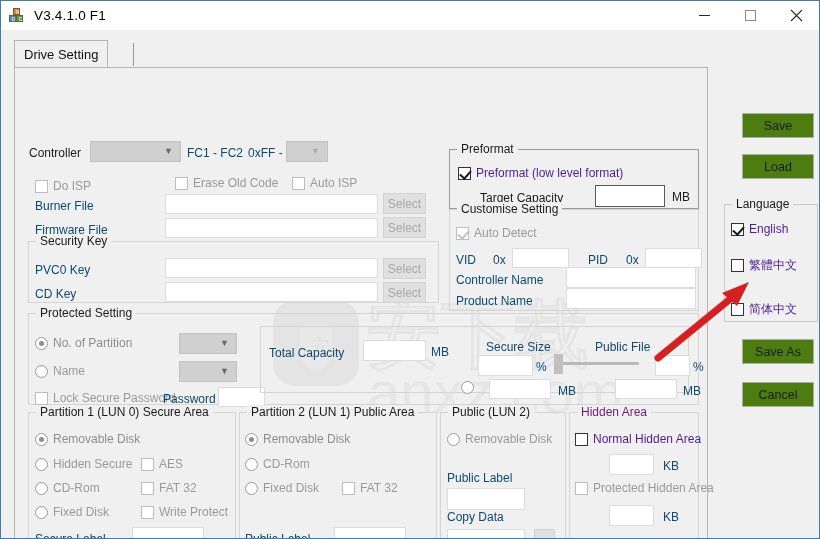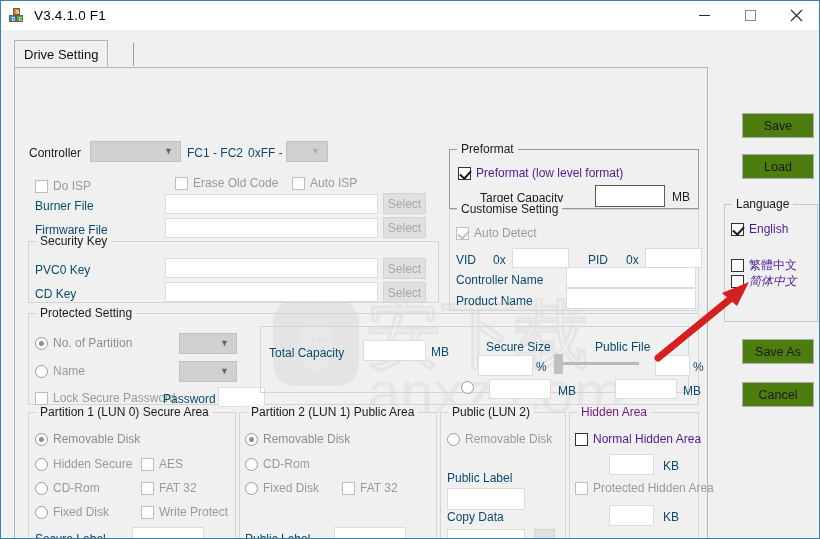--- a/index.html
+++ b/index.html
@@ -440,21 +440,21 @@
         <span class="legend" style="background:#f0f0f0;">Language</span>
       </div>
       <div class="cb" style="left:11px; top:155px;">
         <span class="box checked"></span>
         <span class="t">English</span>
       </div>
       <div class="cb" style="left:11px; top:190px;">
         <span class="box"></span>
         <span class="t" style="font-family:'DejaVu Sans',sans-serif;">繁體中文</span>
       </div>
-      <div class="cb" style="left:11px; top:206px;font-style:italic;">
+      <div class="cb" style="left:11px; top:234px;">
         <span class="box"></span>
         <span class="t" style="font-family:'DejaVu Sans',sans-serif;">简体中文</span>
       </div>
 
       <div class="sqbtn" style="left:22px; top:272px; width:72px; height:25px;">
         <span>Save As</span>
       </div>
       <div class="sqbtn" style="left:22px; top:315px; width:72px; height:25px;">
         <span>Cancel</span>
       </div>

